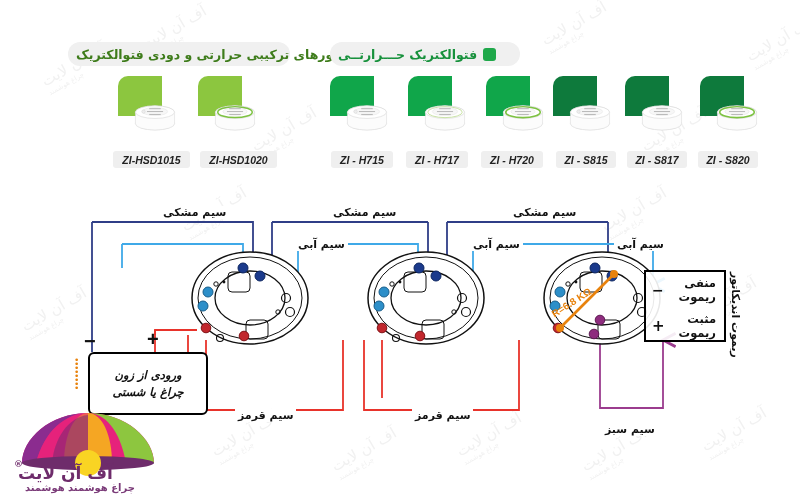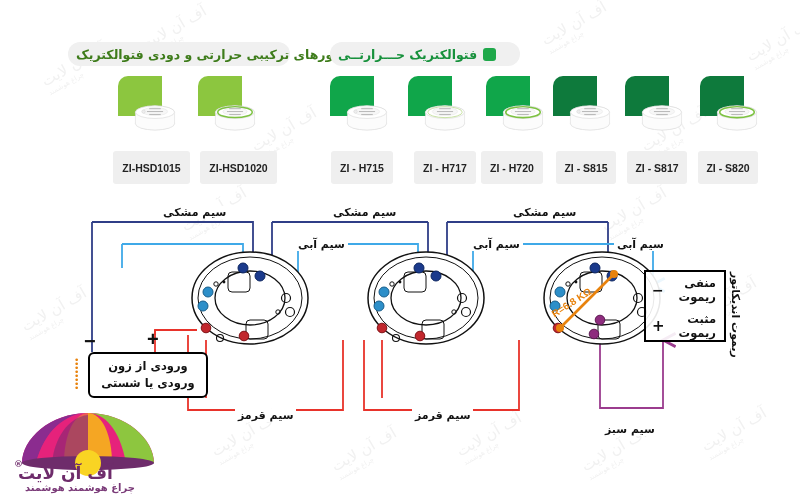--- a/index.html
+++ b/index.html
@@ -51,27 +51,27 @@
     position: absolute; top: 0; left: 0;
     width: 44px; height: 40px;
     border-top-left-radius: 10px;
   }
   .prod .det {
     position: absolute; left: 8px; top: 12px;
     width: 58px; height: 46px;
   }
   .label {
     position: absolute;
-    height: 33px;
+    height: 17px;
     background: #efefef;
     border-radius: 3px;
     display: flex; align-items: center; justify-content: center;
     font-size: 10.5px; font-weight: bold; color: #222;
     font-family: "Liberation Sans", sans-serif;
-    white-space: nowrap; padding: 0 5px;
+    white-space: nowrap; padding: 0 5px; font-style: italic;
   }
 
   
   .wirelbl {
     position: absolute;
     font-size: 11px; font-weight: bold; color: #111;
     direction: rtl; white-space: nowrap;
     background: #fff; padding: 0 3px;
     font-family: "DejaVu Sans", sans-serif;
   }
@@ -242,21 +242,21 @@
       <ellipse cx="50" cy="42" rx="34" ry="11" fill="#ffffff" stroke="#cfcfcf" stroke-width="1"></ellipse>
       <ellipse cx="50" cy="42" rx="30" ry="9.5" fill="none" stroke="#7DC242" stroke-width="2.8"></ellipse>
       <ellipse cx="50" cy="41" rx="21" ry="6.5" fill="#f8f8f8" stroke="#e0e0e0" stroke-width="0.8"></ellipse>
       <path d="M36 41 h28 M40 36 h20 M40 46 h20" stroke="#9a9a9a" stroke-width="1.2"></path>
     </svg>
   </div>
 
   <div class="label" style="left:113px; top:151px; width:77px;">ZI-HSD1015</div>
   <div class="label" style="left:200px; top:151px; width:77px;">ZI-HSD1020</div>
   <div class="label" style="left:331px; top:151px; width:62px;">ZI - H715</div>
-  <div class="label" style="left:406px; top:151px; width:62px;margin-left:8px;">ZI - H717</div>
+  <div class="label" style="left:406px; top:151px; width:62px;">ZI - H717</div>
   <div class="label" style="left:481px; top:151px; width:62px;">ZI - H720</div>
   <div class="label" style="left:556px; top:151px; width:60px;">ZI - S815</div>
   <div class="label" style="left:627px; top:151px; width:60px;">ZI - S817</div>
   <div class="label" style="left:698px; top:151px; width:60px;">ZI - S820</div>
 
   <svg width="800" height="500" viewBox="0 0 800 500">
     <defs>
       <marker id="arrBlue" markerWidth="9" markerHeight="9" refX="4.5" refY="7" orient="auto">
         <path d="M0.8,0.5 L4.5,7.5 L8.2,0.5" fill="none" stroke="#3FA9E8" stroke-width="1.6"></path>
       </marker>
@@ -365,23 +365,23 @@
   <div class="wirelbl" style="left:614px; top:238px;">سیم آبی</div>
 
   <div class="wirelbl" style="left:235px; top:409px;">سیم قرمز</div>
   <div class="wirelbl" style="left:412px; top:409px;">سیم قرمز</div>
   <div class="wirelbl" style="left:602px; top:423px;">سیم سبز</div>
 
   <div class="resist" style="left:549px; top:297px;">R=6.8 KΩ</div>
 
   <div class="sign" style="left:84px; top:330px;">−</div>
   <div class="sign" style="left:147px; top:328px;">+</div>
-  <div class="zonebox" style="left:88px; top:352px; width:120px; height:46px;">
+  <div class="zonebox" style="left:88px; top:352px; width:120px; height:63px;font-style:italic;">
     <span>ورودی از زون</span>
-    <span>ورودی یا شستی</span>
+    <span>چراغ یا شستی</span>
   </div>
   <div class="dots" style="left:74px; top:358px;">
     <div>•</div>
       <div>•</div>
       <div>•</div>
       <div>•</div>
       <div>•</div>
       <div>•</div>
       <div>•</div>
       <div>•</div>

